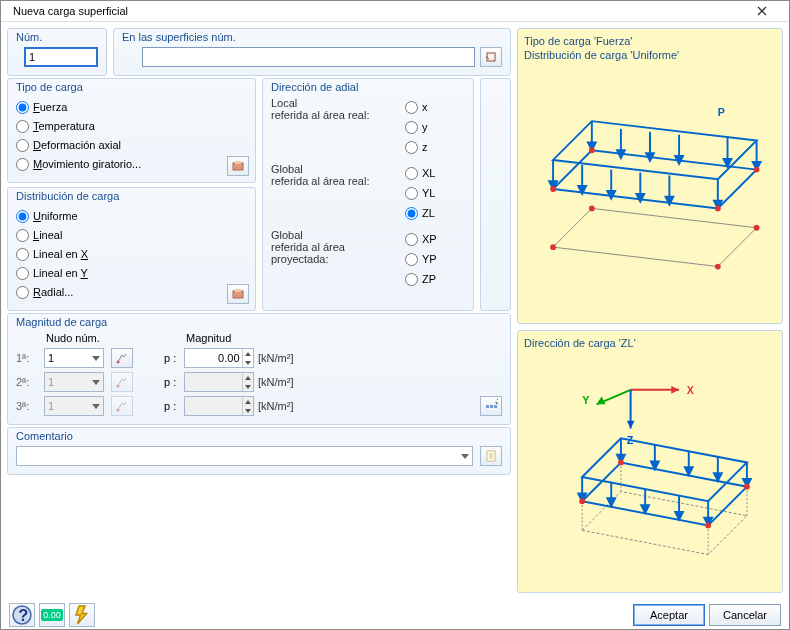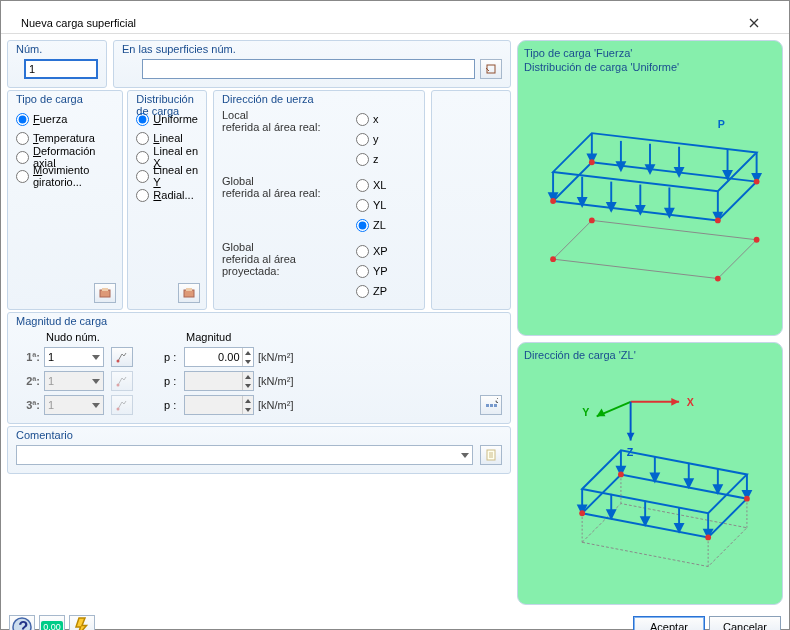--- a/index.html
+++ b/index.html
@@ -1,69 +1,69 @@
 <!DOCTYPE html>
 <html><head>
 <meta charset="utf-8">
 <style>
   * { box-sizing: border-box; font-family: "Segoe UI", Tahoma, sans-serif; font-size: 11px; }
   body { margin: 0; background: #fff; }
   .window { width: 790px; height: 630px; border: 1px solid #888; background: #fff; display: flex; flex-direction: column; }
-  .titlebar { height: 26px; background: #fff; border-bottom: 1px solid #ddd; display: flex; align-items: center; padding: 0 20px; margin-top: 12px; }
+  .titlebar { height: 26px; background: #fff; border-bottom: 1px solid #ddd; display: flex; align-items: center; padding: 0 12px; }
   .titlebar .title { flex: 1; }
   .titlebar .close { width: 30px; height: 20px; display:flex; align-items:center; justify-content:center; cursor:pointer; }
   .titlebar .close svg { width:10px; height:10px; }
   .content { flex: 1; display: flex; padding: 6px; gap: 6px; }
   .left-col { width: 504px; display: flex; flex-direction: column; gap: 2px; }
   .right-col { flex:1; display:flex; flex-direction:column; gap:6px; }
   .row1 { display:flex; gap:6px; }
   .fieldset { border: 1px solid #c5d6e8; border-radius: 3px; background: linear-gradient(#f5f9fd,#eef4fa); position: relative; padding: 18px 8px 8px 8px; }
   .fieldset .legend { position:absolute; top:2px; left:8px; color:#1a4d8f; font-size:11px; }
   .num-fs { width: 100px; padding-left: 16px; }
   .surf-fs { flex:1; }
   .textbox { border:1px solid #7a9ac0; background:#fff; height:20px; padding:2px 4px; width:100%; }
   .textbox.highlight { border:1px solid #2a72d4; box-shadow:0 0 0 1px #2a72d4 inset; }
   .small-btn { width:22px; height:20px; border:1px solid #a6b8cc; background:linear-gradient(#fdfdfd,#e6edf5); display:inline-flex; align-items:center; justify-content:center; cursor:pointer; margin-left:3px; }
   .small-btn svg { width:14px; height:14px; }
   .row2 { display:flex; gap:6px; }
-  .col-a { width: 200px; display:flex; flex-direction:row; gap:4px; }
+  .col-a { width: 249px; display:flex; flex-direction:column; gap:4px; }
   .col-b { width: 212px; display:flex; flex-direction:column; gap:4px; }
   .col-c { flex:1; }
   .thin-fs { border:1px solid #c5d6e8; border-radius:3px; background:linear-gradient(#f5f9fd,#eef4fa); height:100%; }
   .radio-row { display:flex; align-items:center; gap:4px; height:18px; margin:1px 0; }
   .radio-row input[type=radio]{ margin:0; width:13px; height:13px; }
   .radio-row label { cursor:pointer; }
   .radio-row .u { text-decoration: underline; }
   .dir-grid { display:grid; grid-template-columns: 1fr 60px; row-gap:0; }
   .dir-label { color:#333; padding-right:4px; }
   .dir-opts { display:flex; flex-direction:column; }
   .dir-sep { height:6px; grid-column:1/3; }
   .icon-btn-right { position:absolute; right:6px; bottom:6px; }
   .magnitude-fs { }
   .mag-grid { display:grid; grid-template-columns: 24px 60px 28px 20px 16px 70px 40px; align-items:center; row-gap:4px; column-gap:4px; }
   .mag-head-nudo { grid-column: 2 / 4; padding-left:2px; }
   .mag-head-mag { grid-column: 6 / 7; padding-left:2px; }
-  .rownum { text-align:right; color:#666;font-weight:bold; }
+  .rownum { color:#666; }
   .combo { border:1px solid #a6b8cc; background:#fff; height:20px; width:100%; display:flex; align-items:center; padding:0 3px; justify-content:space-between; }
   .combo.disabled { background:#f0f0f0; color:#999; }
   .combo .chev { width:0;height:0;border-left:4px solid transparent;border-right:4px solid transparent;border-top:5px solid #666; }
   .spin { border:1px solid #a6b8cc; background:#fff; height:20px; width:100%; display:flex; align-items:center; }
   .spin.disabled { background:#f0f0f0; color:#999;}
   .spin input { border:none; width:100%; text-align:right; padding:0 2px; background:transparent; outline:none; font-size:11px; height:16px;}
   .spin .spinbtns { width:14px; display:flex; flex-direction:column; height:18px;}
   .spin .sb { flex:1; border-left:1px solid #ccc; display:flex; align-items:center; justify-content:center;}
   .spin .sb div { width:0;height:0;border-left:3px solid transparent;border-right:3px solid transparent;}
   .spin .sb.up div { border-bottom:4px solid #555;}
   .spin .sb.dn div { border-top:4px solid #555;}
   .unit { color:#333; }
   .comment-fs { }
   .comment-row { display:flex; align-items:center; gap:4px; }
   .combo-wide { flex:1; border:1px solid #a6b8cc; background:#fff; height:20px; display:flex; align-items:center; justify-content:flex-end; padding:0 3px;}
   .combo-wide .chev { width:0;height:0;border-left:4px solid transparent;border-right:4px solid transparent;border-top:5px solid #666; }
-  .preview-fs { flex:1; border:1px solid #c5d6e8; border-radius:9px; background:#86efac; padding:6px; }
+  .preview-fs { flex:1; border:1px solid #c5d6e8; border-radius:3px; background:#fef9c3; padding:6px; }
   .preview-fs .cap { color:#1a4d8f; margin-bottom:2px; }
   .preview-svg { width:100%; }
   .footer { height:40px; border-top:0; display:flex; align-items:center; padding:4px 8px 8px 8px; gap:4px;}
   .footer .spacer { flex:1; }
   .btn { min-width:72px; height:22px; border:1px solid #8aa0b8; background:linear-gradient(#fdfdfd,#e6edf5); cursor:pointer; }
   .btn.primary { border:1px solid #2a72d4; box-shadow:0 0 0 1px #7fb3f0 inset;}
   .tool-btn { width:26px; height:24px; border:1px solid #a6b8cc; background:linear-gradient(#fdfdfd,#e6edf5); display:inline-flex; align-items:center; justify-content:center; cursor:pointer;}
   .tool-btn svg, .tool-btn span { font-size:11px;}
 </style>
 </head>
@@ -154,21 +154,21 @@
                <svg viewBox="0 0 14 14">
                   <rect x="2" y="4" width="10" height="7" fill="#d97" stroke="#a65"></rect>
                   <rect x="4" y="2" width="6" height="3" fill="#eca"></rect>
                 </svg>
             </div>
           </div>
         </div>
 
         <div class="col-b">
           <div class="fieldset" style="height:100%;">
-            <div class="legend">Dirección de uerza</div>
+            <div class="legend">Dirección de adial</div>
             <div class="dir-grid">
               <div class="dir-label">Local<br>referida al área real:</div>
               <div class="dir-opts">
                 <div class="radio-row">
                     <input type="radio" name="dir" style="">
                     <label>x</label>
                   </div>
                 <div class="radio-row">
                     <input type="radio" name="dir" style="">
                     <label>y</label>

